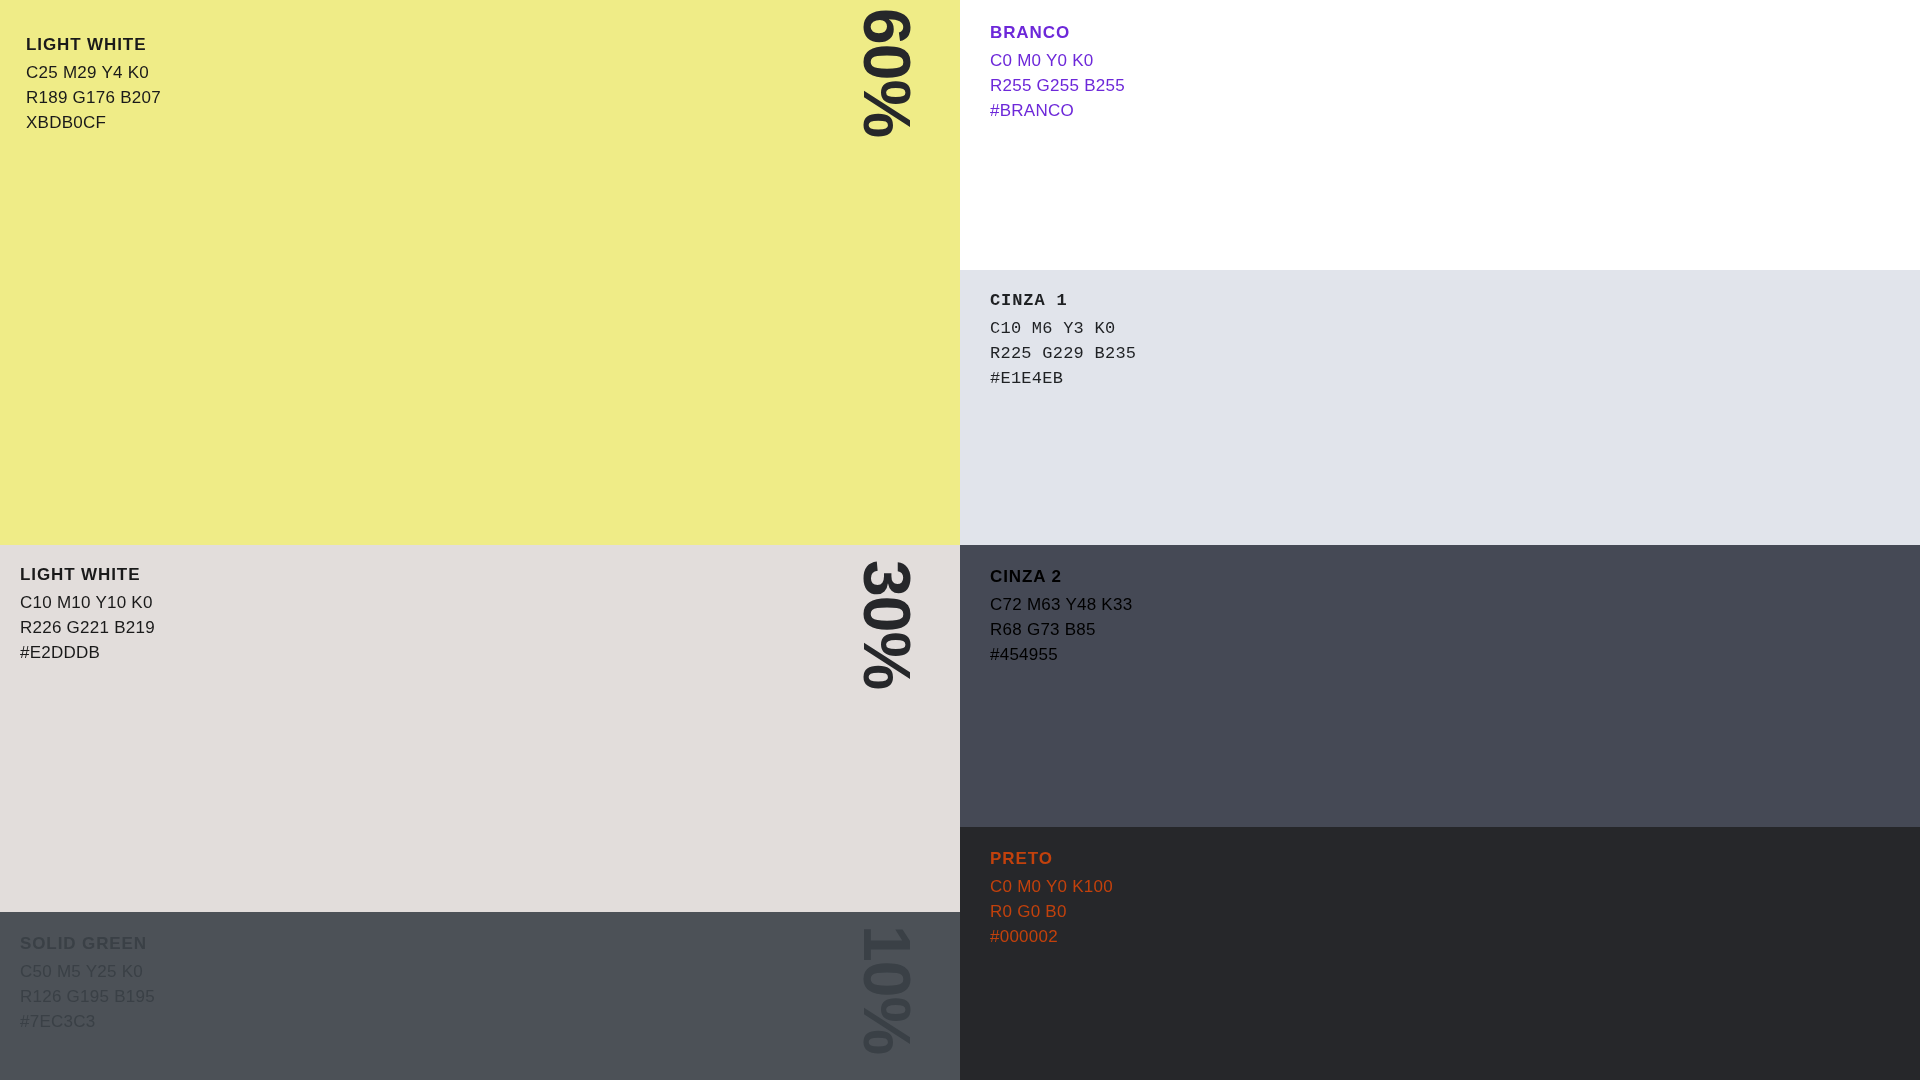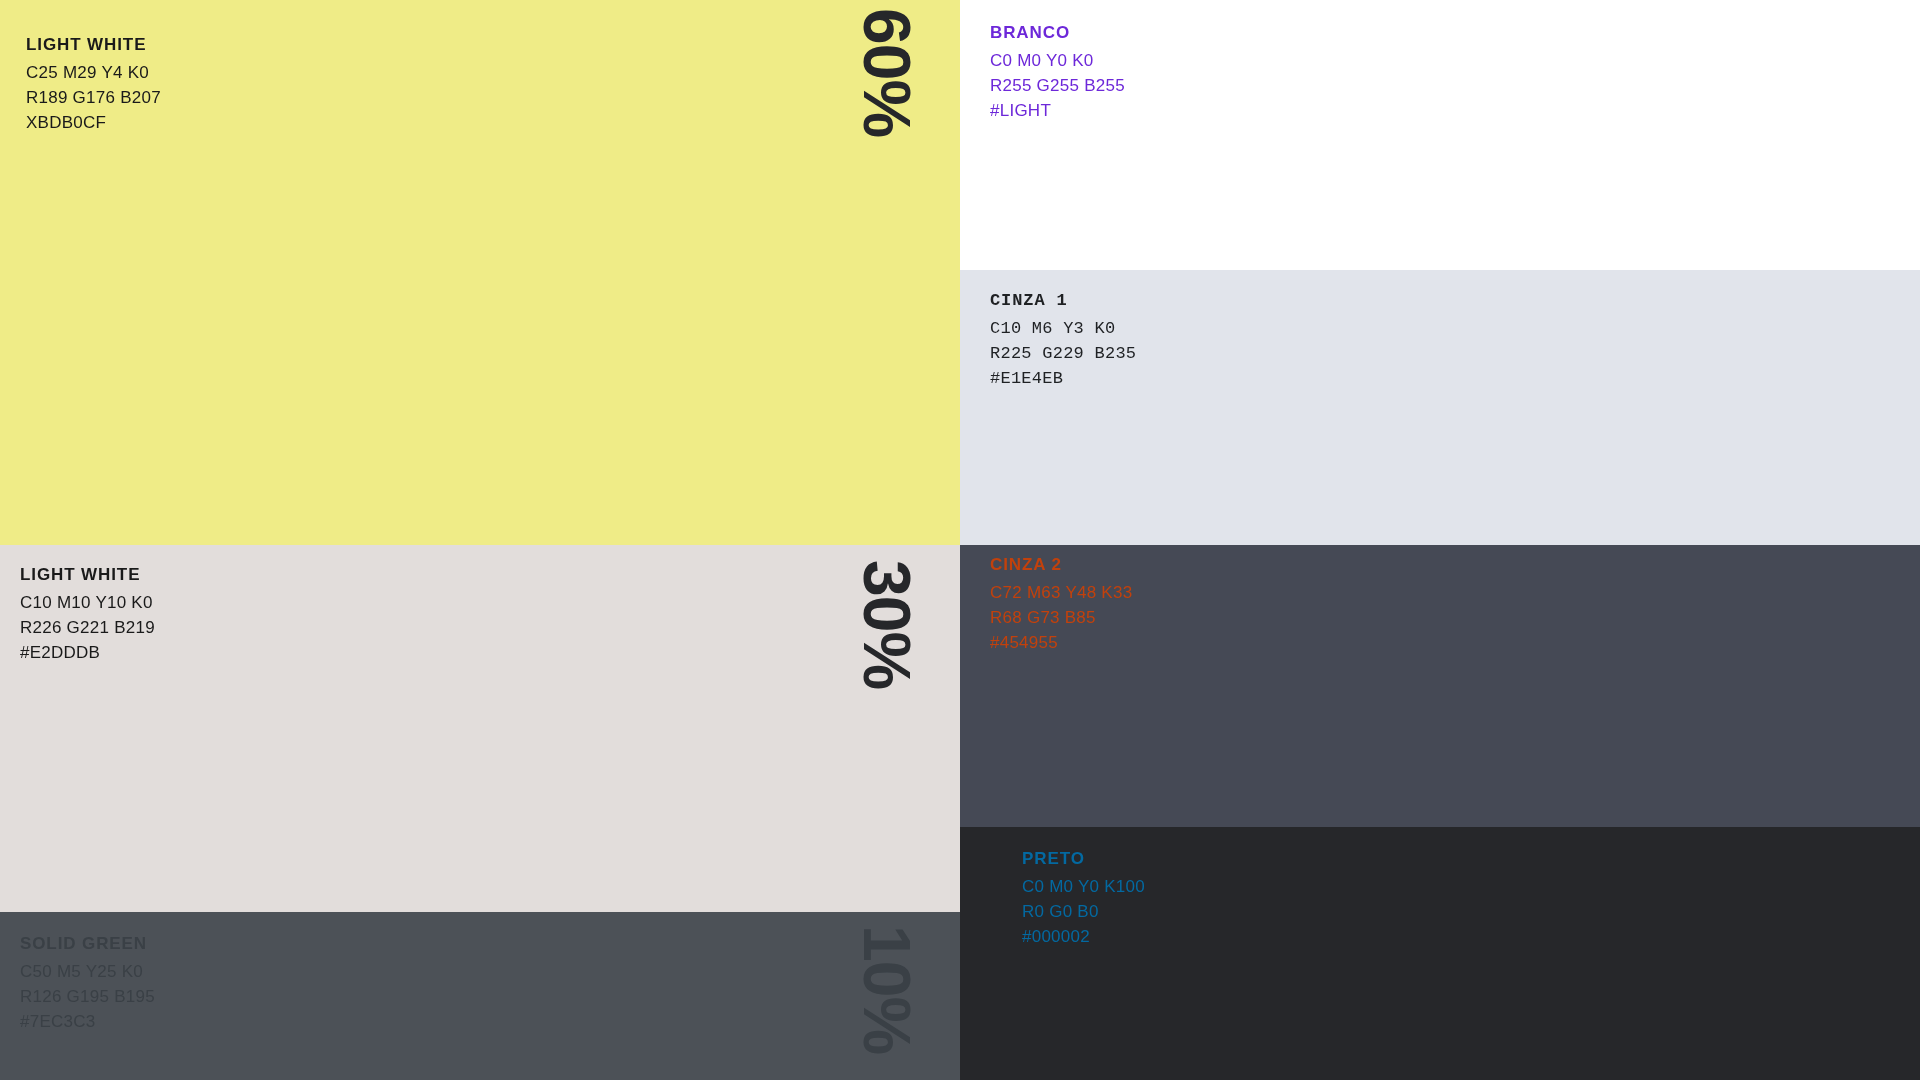--- a/index.html
+++ b/index.html
@@ -65,22 +65,22 @@
   #sw-cinza-2 { left:960px; top:545px; width:960px; height:282px; background:#454955; }
   #sw-preto   { left:960px; top:827px; width:960px; height:253px; background:#26272A; }
 
   
   #info-light-white-60 { left:26px;  top:36px;  color:#1A1A1A; }
   #info-light-white-30 { left:20px;  top:566px; color:#1A1A1A; }
   #info-solid-green-10 { left:20px;  top:935px; color:#3A4046; }
 
   #info-branco  { left:990px; top:24px;  color:#6d28d9; }
   #info-cinza-1 { left:990px; top:292px; color:#1F2124;font-family:Liberation Mono, monospace; }
-  #info-cinza-2 { left:990px; top:556px; color:#c2410c; }
-  #info-preto   { left:990px; top:850px; color:#0369a1;margin-left:32px; }
+  #info-cinza-2 { left:990px; top:568px; color:#000000; }
+  #info-preto   { left:990px; top:850px; color:#c2410c; }
 
   
   #pct-60 { left:920px; top:8px;   color:#26272A; }
   #pct-30 { left:920px; top:560px; color:#26272A; }
   #pct-10 { left:920px; top:925px; color:#3A4046; }
 </style>
 </head>
 <body>
 
 <div class="palette">
@@ -112,21 +112,21 @@
     <div class="name">SOLID GREEN</div>
     <div class="line">C50 M5 Y25 K0</div>
     <div class="line">R126 G195 B195</div>
     <div class="line">#7EC3C3</div>
   </div>
 
   <div class="info" id="info-branco">
     <div class="name">BRANCO</div>
     <div class="line">C0 M0 Y0 K0</div>
     <div class="line">R255 G255 B255</div>
-    <div class="line">#LIGHT</div>
+    <div class="line">#BRANCO</div>
   </div>
 
   <div class="info" id="info-cinza-1">
     <div class="name">CINZA 1</div>
     <div class="line">C10 M6 Y3 K0</div>
     <div class="line">R225 G229 B235</div>
     <div class="line">#E1E4EB</div>
   </div>
 
   <div class="info" id="info-cinza-2">

